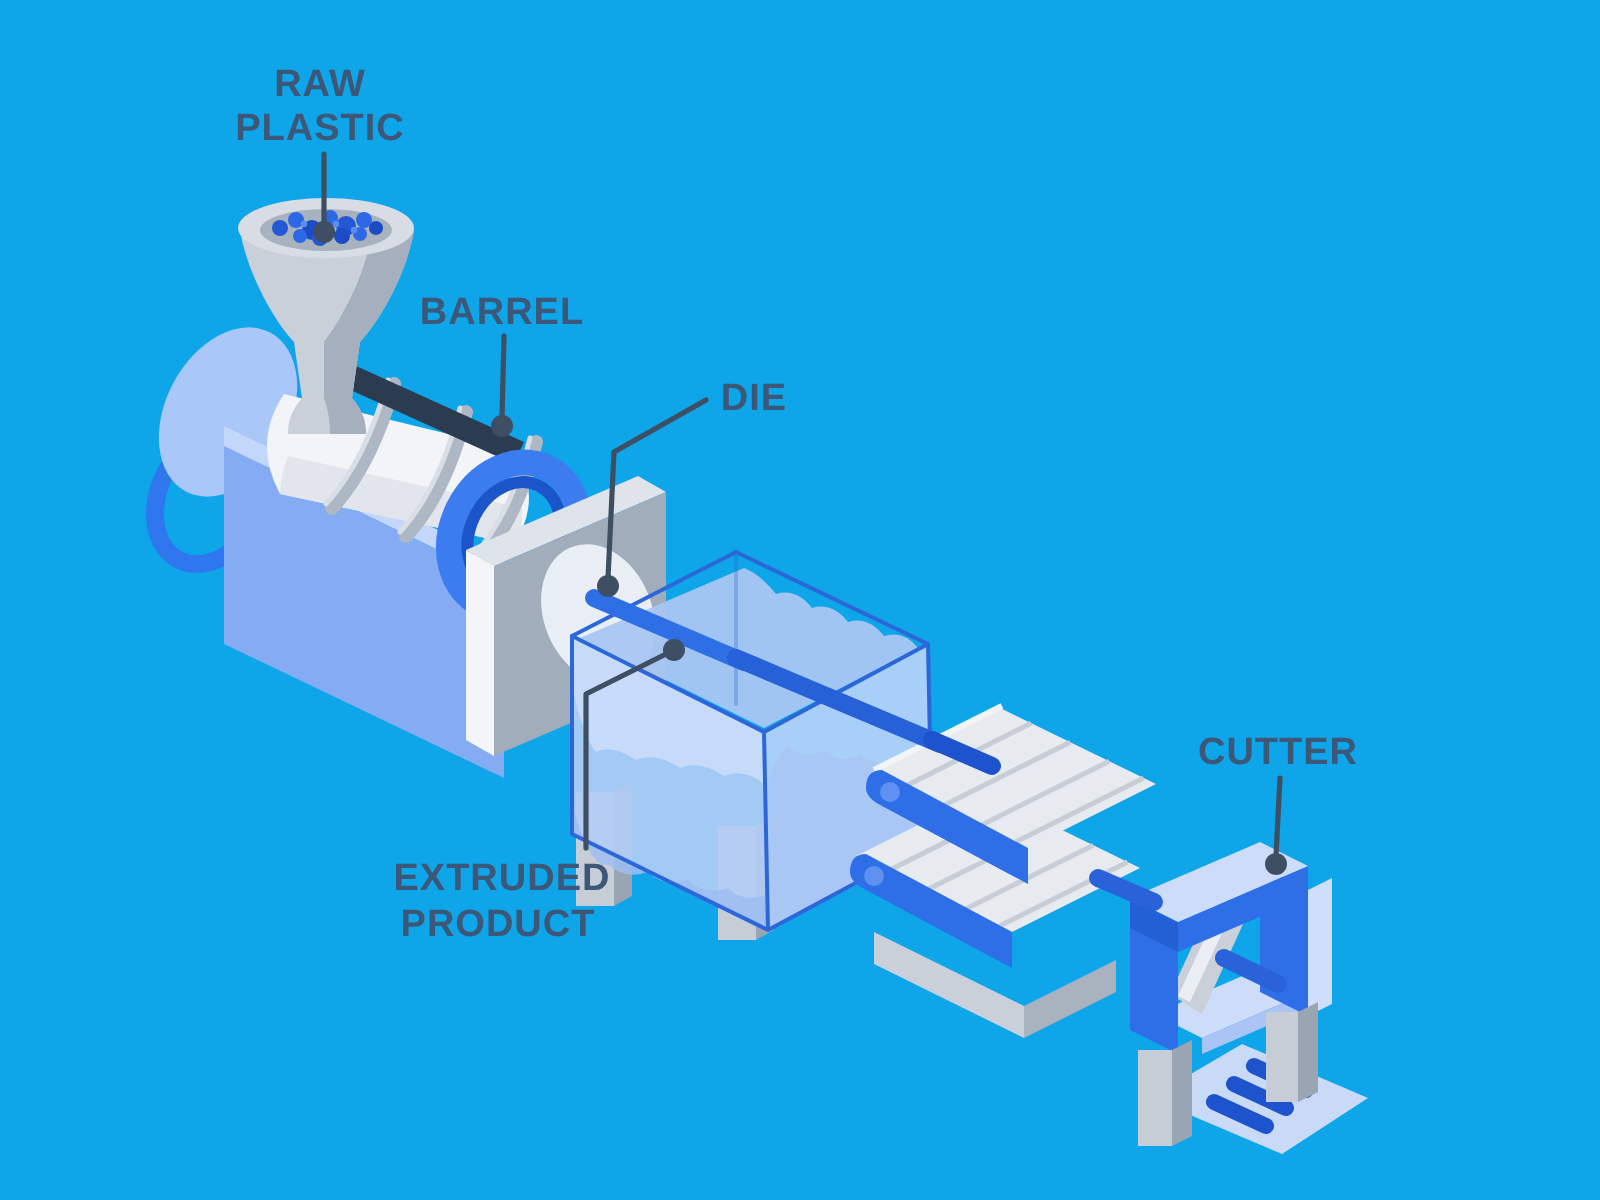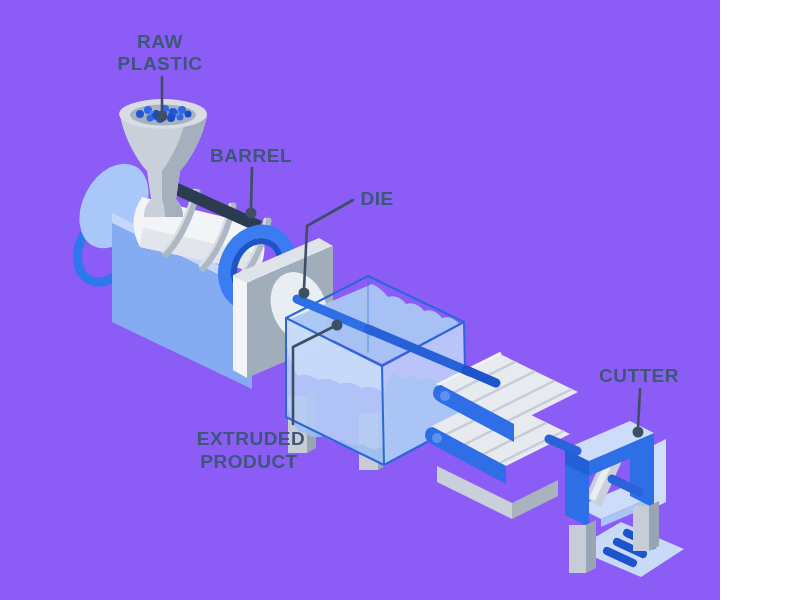--- a/index.html
+++ b/index.html
@@ -1,16 +1,16 @@
 <!DOCTYPE html>
 <html><head>
 <meta charset="utf-8">
 <style>
   html,body{margin:0;padding:0;background:#ffffff;}
-  .stage{position:relative;width:720px;height:600px;background:#8b5cf6;overflow:hidden;
+  .stage{position:relative;width:800px;height:600px;background:#0ea5e9;overflow:hidden;
          font-family:"Liberation Sans",sans-serif;}
   svg{display:block;}
   .lbl{font-family:"Liberation Sans",sans-serif;font-weight:700;font-size:19px;
        letter-spacing:.5px;fill:#3d5778;text-anchor:middle;}
   .leader{stroke:#3e4f64;stroke-width:2.6;fill:none;stroke-linecap:round;stroke-linejoin:round;}
   .ldot{fill:#3e4f64;}
 </style>
 </head>
 <body>
 

